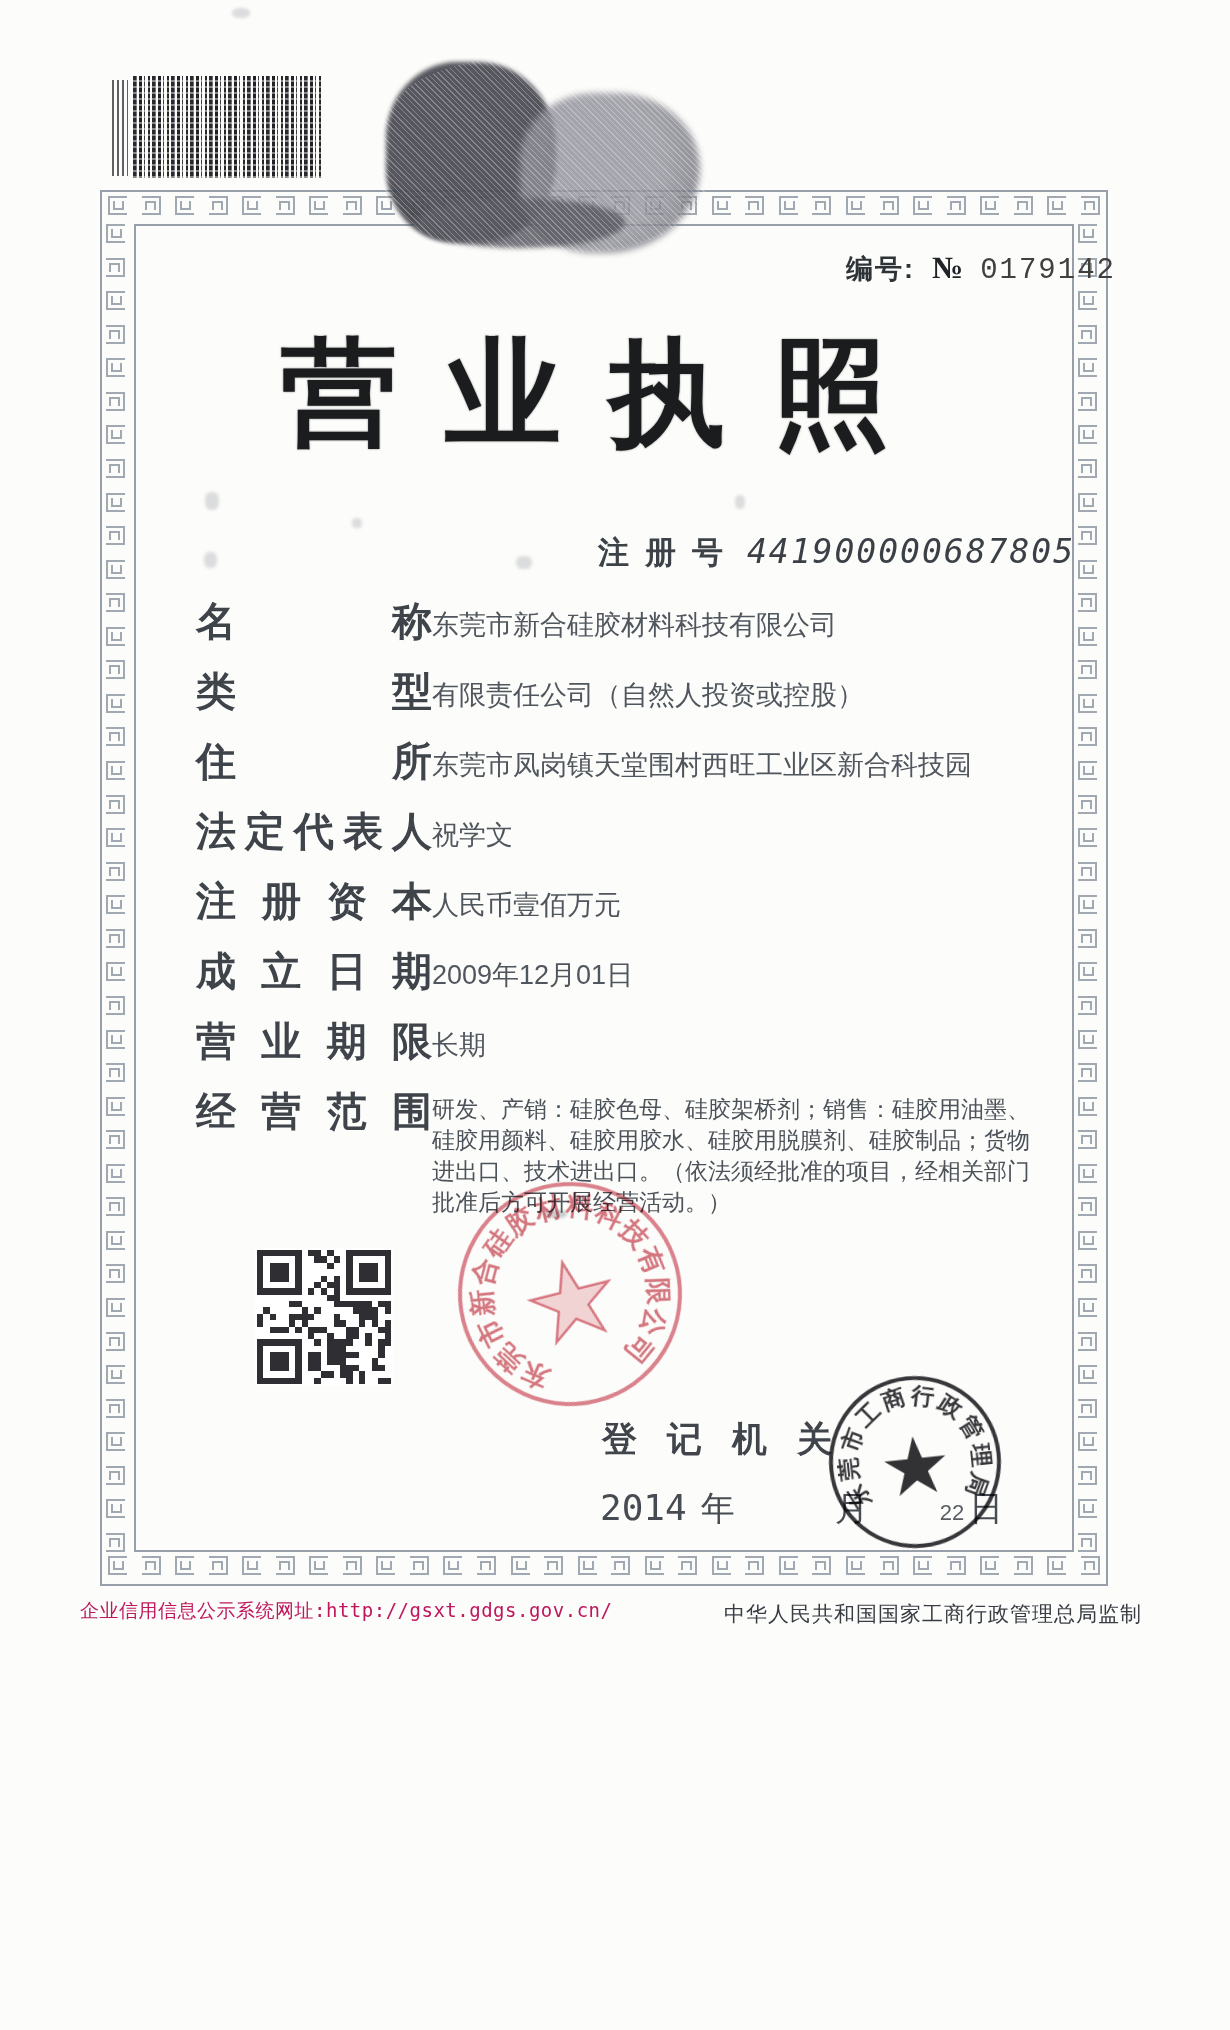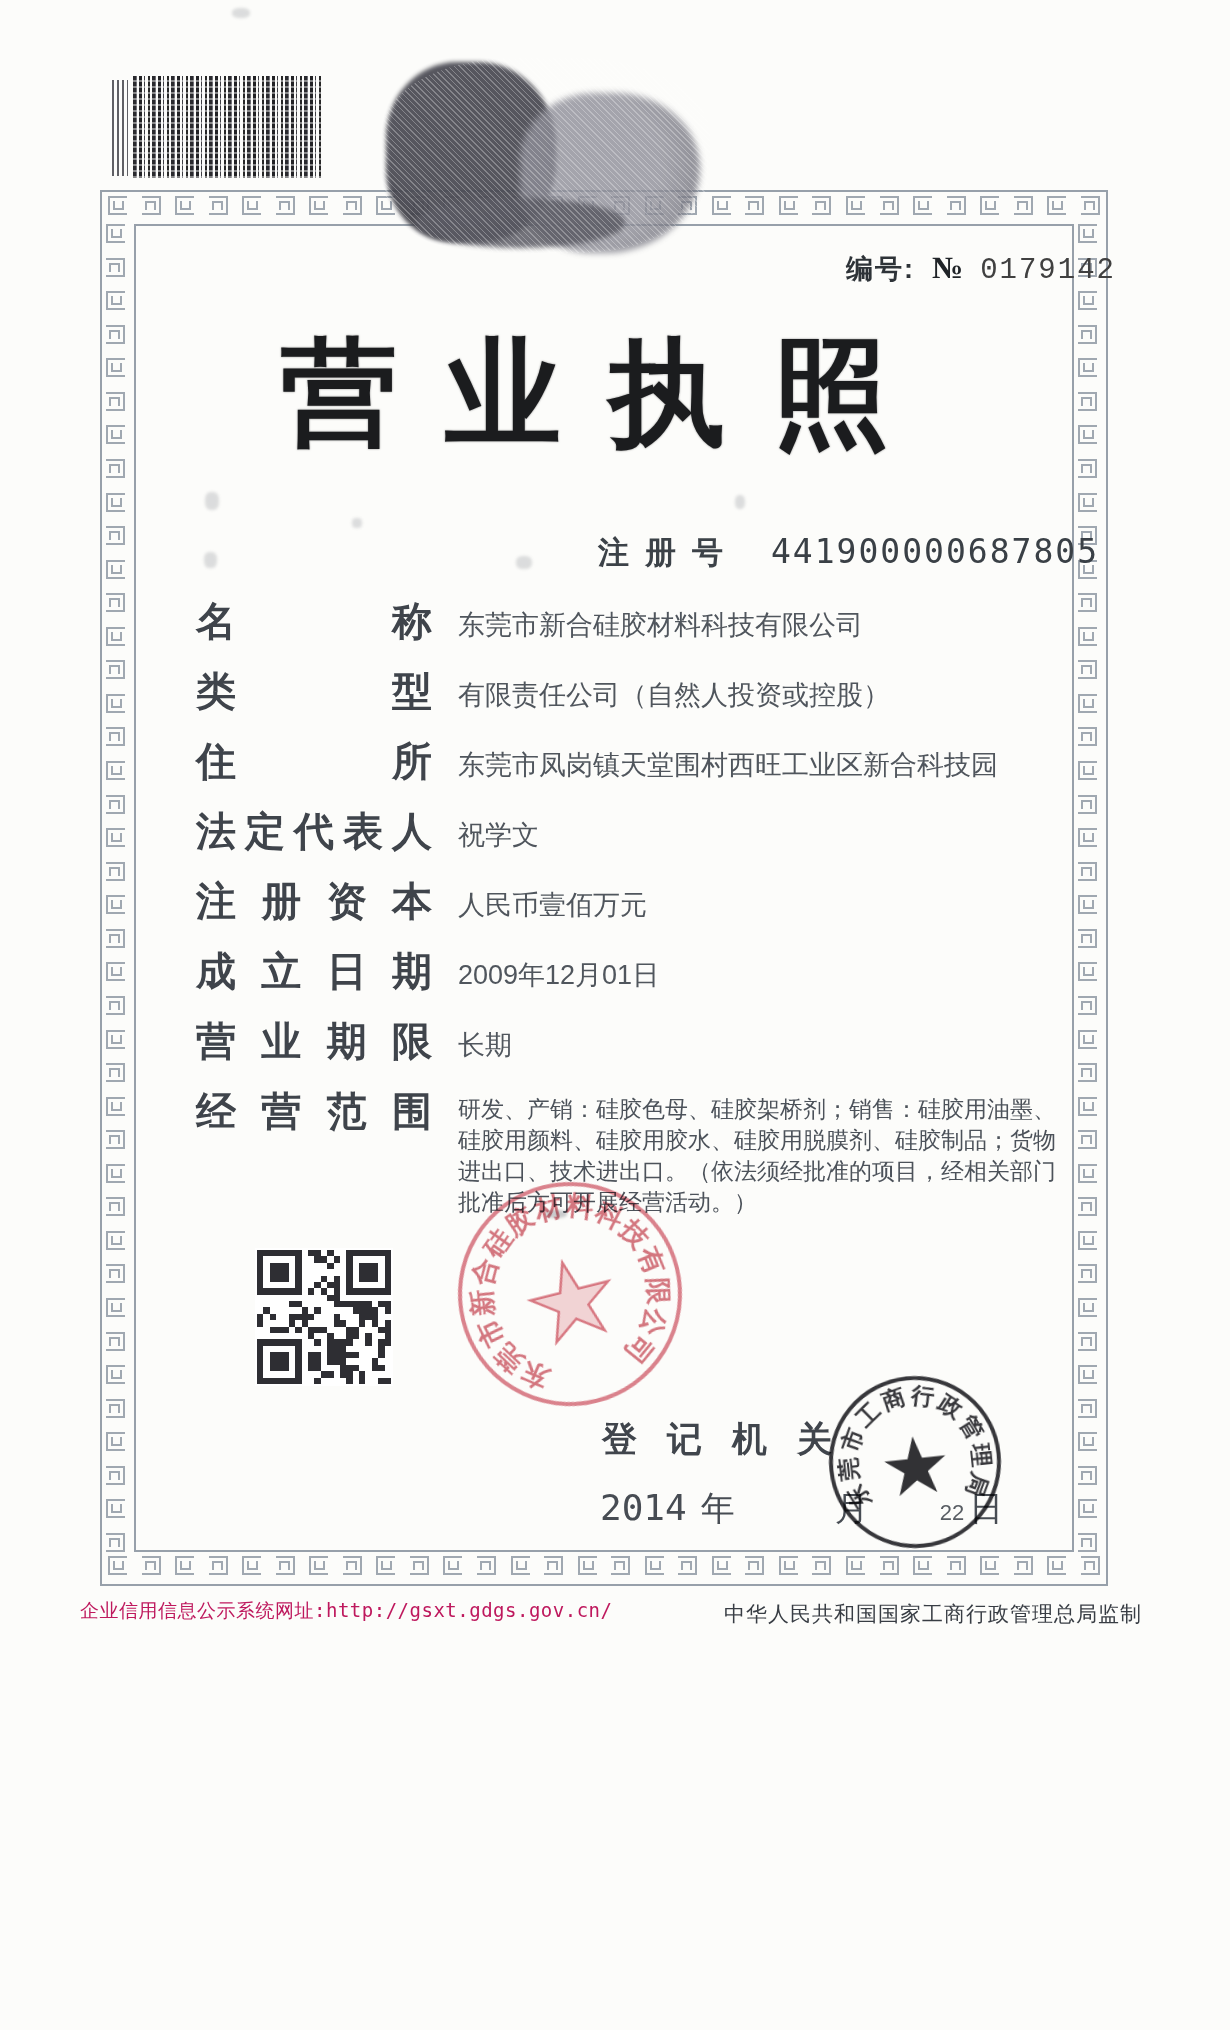--- a/index.html
+++ b/index.html
@@ -45,31 +45,31 @@
   .serial .lbl{font-size:27px;color:#2e3338;font-weight:600;letter-spacing:2px;}
   .serial .no-sym{font-size:31px;font-weight:bold;font-family:"Liberation Serif",serif;color:#202428;}
   .serial .digits{font-size:29px;font-family:Liberation Mono, monospace;color:#404040;letter-spacing:2px;}
 
   
   .title{position:absolute;left:0;right:60px;top:316px;text-align:center;z-index:4;
     font-size:116px;font-weight:900;letter-spacing:48px;text-indent:48px;color:#1b1c1e;
     text-shadow:0 0 2px rgba(20,20,22,.55);filter:blur(.3px);}
 
   
-  .regno{position:absolute;left:598px;top:532px;display:flex;align-items:baseline;gap:32px;z-index:4;}
+  .regno{position:absolute;left:598px;top:532px;display:flex;align-items:baseline;gap:8px;z-index:4;}
   .regno .lbl{font-size:31px;color:#3c4248;font-weight:600;letter-spacing:16px;}
-  .regno .val{font-size:33px;font-family:"DejaVu Sans Mono",monospace;color:#3a4046;letter-spacing:2px;}
+  .regno .val{font-size:33px;font-family:"DejaVu Sans Mono",monospace;color:#3a4046;letter-spacing:2px;font-style:italic;}
 
   
   .fields{position:absolute;left:196px;top:598px;width:860px;z-index:4;}
   .frow{display:flex;align-items:flex-start;height:70px;}
   .frow.tall{height:auto;}
   .flabel{width:236px;flex:none;font-size:40px;font-weight:700;color:#3f444b;line-height:46px;
     display:flex;justify-content:space-between;filter:blur(.2px);}
-  .fvalue{margin-left:26px;font-size:27px;color:#50565d;line-height:1.3;padding-top:10px;}
+  .fvalue{font-size:27px;color:#50565d;line-height:1.3;padding-top:10px;}
   .fvalue.scope{font-size:23px;width:604px;line-height:31px;padding-top:6px;color:#4c525a;}
 
   
   .qr{position:absolute;left:255px;top:1248px;width:138px;height:138px;background:#fff;
     display:grid;grid-template-columns:repeat(21,1fr);grid-template-rows:repeat(21,1fr);
     padding:2px;box-sizing:border-box;filter:blur(.3px);z-index:4;}
   .qr i{display:block;}
   .qr i.f{background:#2e2e33;}
 
   

